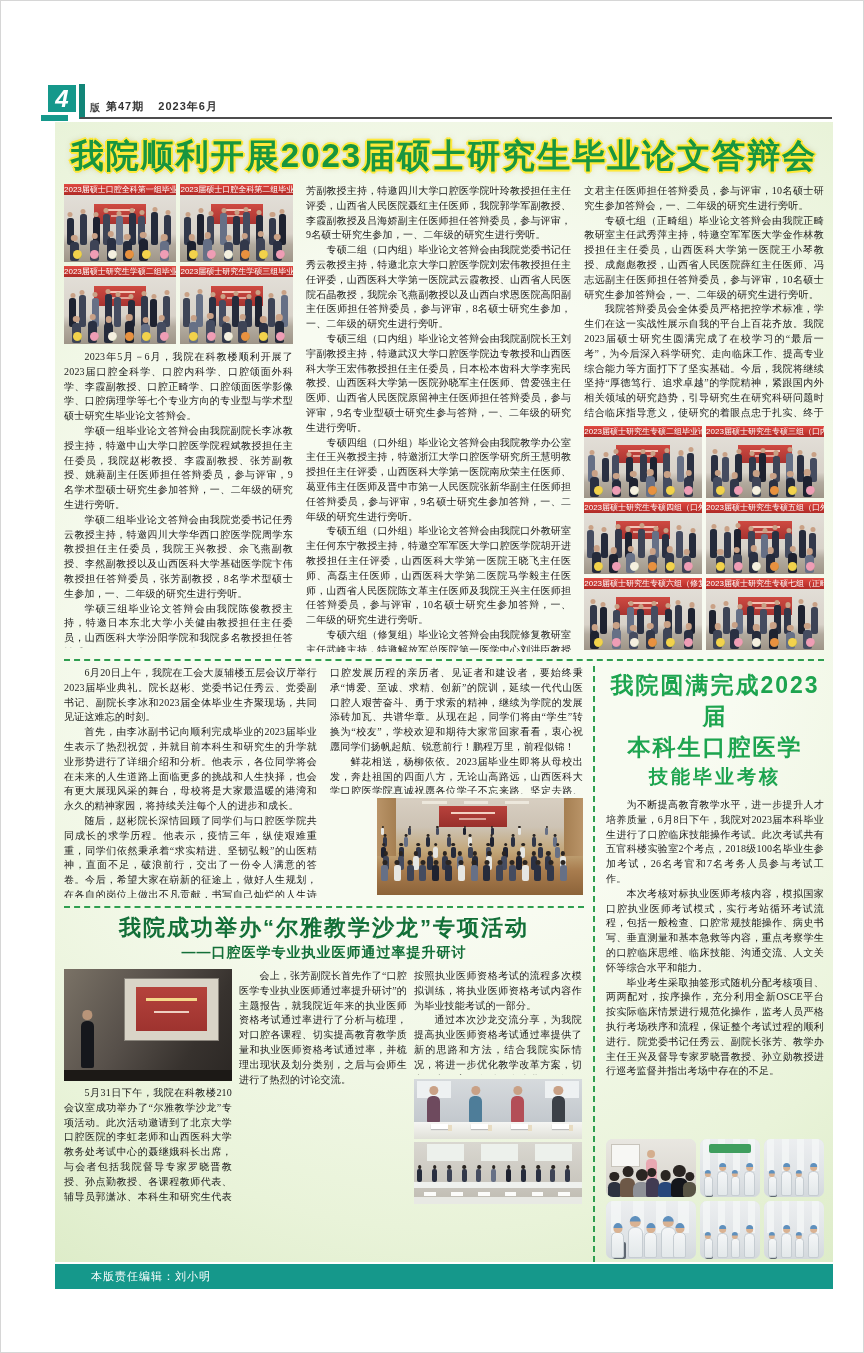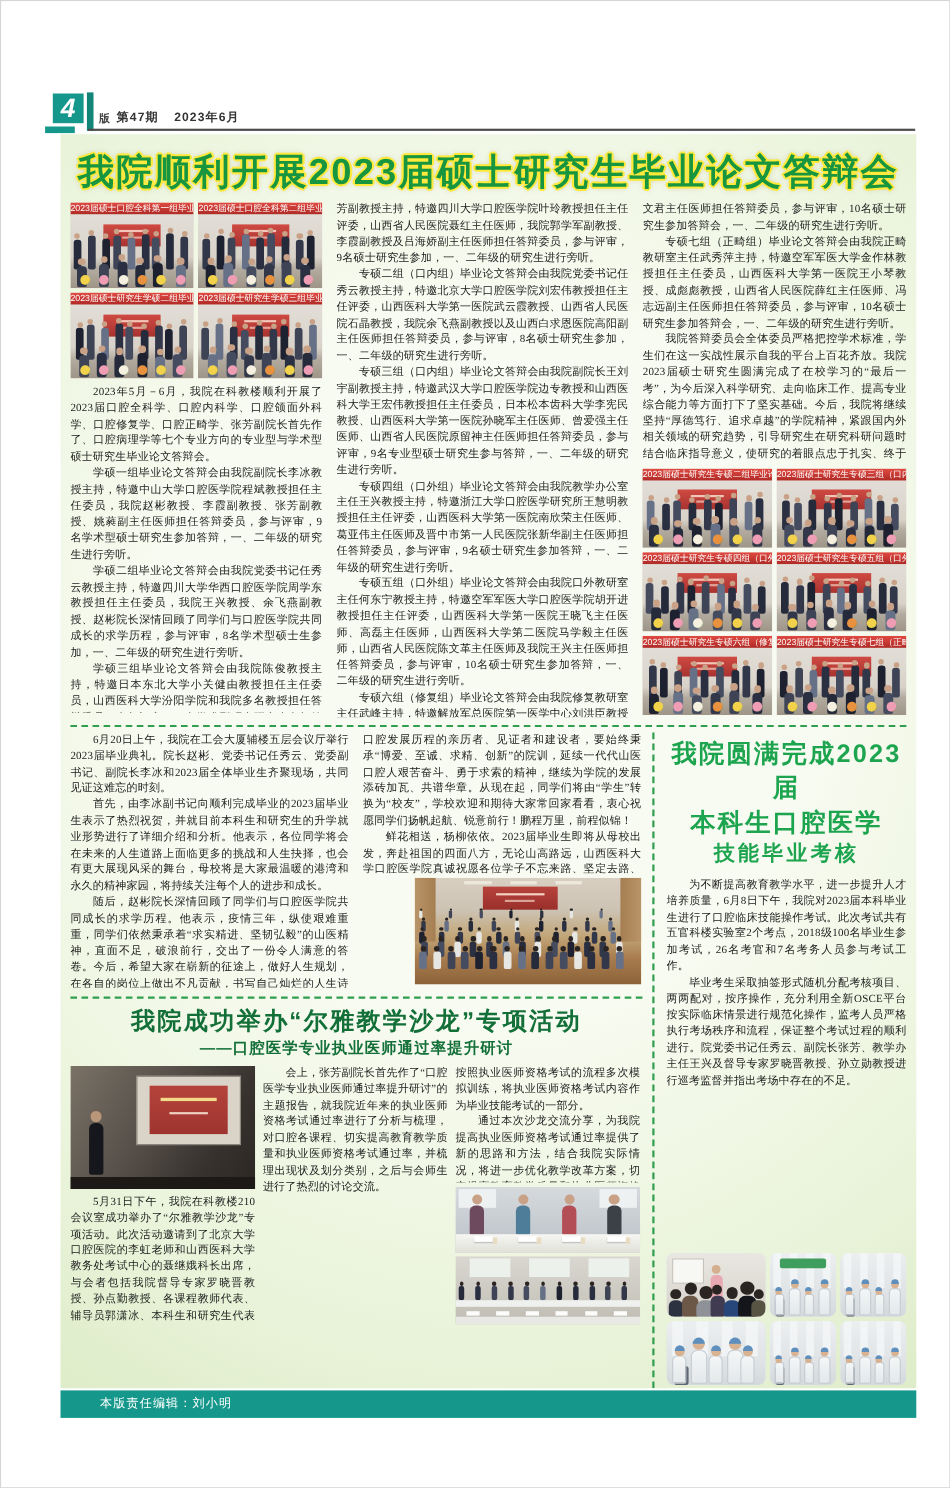--- a/index.html
+++ b/index.html
@@ -338,23 +338,23 @@
                 <div style="position: absolute; left: 8%; bottom: 5%; width: 9px; height: 9px; border-radius: 50%; background: radial-gradient(circle at 35% 35%, rgb(242, 210, 75) 62%, rgb(79, 122, 58));"></div>
                 <div style="position: absolute; left: 23.4%; bottom: 5%; width: 9px; height: 9px; border-radius: 50%; background: radial-gradient(circle at 35% 35%, rgb(239, 157, 181) 62%, rgb(79, 122, 58));"></div>
                 <div style="position: absolute; left: 38.8%; bottom: 5%; width: 9px; height: 9px; border-radius: 50%; background: radial-gradient(circle at 35% 35%, rgb(245, 240, 223) 62%, rgb(79, 122, 58));"></div>
                 <div style="position: absolute; left: 54.2%; bottom: 5%; width: 9px; height: 9px; border-radius: 50%; background: radial-gradient(circle at 35% 35%, rgb(232, 145, 63) 62%, rgb(79, 122, 58));"></div>
                 <div style="position: absolute; left: 69.6%; bottom: 5%; width: 9px; height: 9px; border-radius: 50%; background: radial-gradient(circle at 35% 35%, rgb(242, 210, 75) 62%, rgb(79, 122, 58));"></div>
                 <div style="position: absolute; left: 85%; bottom: 5%; width: 9px; height: 9px; border-radius: 50%; background: radial-gradient(circle at 35% 35%, rgb(239, 157, 181) 62%, rgb(79, 122, 58));"></div>
               </div>
             </div>
           </div>
         <div class="paras">
-            <p>2023年5月－6月，我院在科教楼顺利开展了2023届口腔全科学、口腔内科学、口腔颌面外科学、口腔修复学、口腔正畸学、张芳副院长首先作了、口腔病理学等七个专业方向的专业型与学术型硕士研究生毕业论文答辩会。</p>
+            <p>2023年5月－6月，我院在科教楼顺利开展了2023届口腔全科学、口腔内科学、口腔颌面外科学、李霞副教授、口腔正畸学、口腔颌面医学影像学、口腔病理学等七个专业方向的专业型与学术型硕士研究生毕业论文答辩会。</p>
             <p>学硕一组毕业论文答辩会由我院副院长李冰教授主持，特邀中山大学口腔医学院程斌教授担任主任委员，我院赵彬教授、李霞副教授、张芳副教授、姚蕤副主任医师担任答辩委员，参与评审，9名学术型硕士研究生参加答辩，一、二年级的研究生进行旁听。</p>
-            <p>学硕二组毕业论文答辩会由我院党委书记任秀云教授主持，特邀四川大学华西口腔医学院周学东教授担任主任委员，我院王兴教授、余飞燕副教授、赵彬院长深情回顾了同学们与口腔医学院共同成长的求学历程，参与评审，8名学术型硕士生参加，一、二年级的研究生进行旁听。</p>
+            <p>学硕二组毕业论文答辩会由我院党委书记任秀云教授主持，特邀四川大学华西口腔医学院周学东教授担任主任委员，我院王兴教授、余飞燕副教授、李然副教授以及山西医科大学基础医学院卞伟教授担任答辩委员，张芳副教授，8名学术型硕士生参加，一、二年级的研究生进行旁听。</p>
             <p>学硕三组毕业论文答辩会由我院陈俊教授主持，特邀日本东北大学小关健由教授担任主任委员，山西医科大学汾阳学院和我院多名教授担任答辩委员，参与评审，10名学术型硕士研究生参加答辩，一、二年级的研究生进行旁听。</p>
           </div>
       </div>
       <div class="col c2">
         <div class="paras">
             <p class="cont">芳副教授主持，特邀四川大学口腔医学院叶玲教授担任主任评委，山西省人民医院聂红主任医师，我院郭学军副教授、李霞副教授及吕海娇副主任医师担任答辩委员，参与评审，9名硕士研究生参加，一、二年级的研究生进行旁听。</p>
             <p>专硕二组（口内组）毕业论文答辩会由我院党委书记任秀云教授主持，特邀北京大学口腔医学院刘宏伟教授担任主任评委，山西医科大学第一医院武云霞教授、山西省人民医院石晶教授，我院余飞燕副教授以及山西白求恩医院高阳副主任医师担任答辩委员，参与评审，8名硕士研究生参加，一、二年级的研究生进行旁听。</p>
             <p>专硕三组（口内组）毕业论文答辩会由我院副院长王刘宇副教授主持，特邀武汉大学口腔医学院边专教授和山西医科大学王宏伟教授担任主任委员，日本松本齿科大学李宪民教授、山西医科大学第一医院孙晓军主任医师、曾爱强主任医师、山西省人民医院原留神主任医师担任答辩委员，参与评审，9名专业型硕士研究生参与答辩，一、二年级的研究生进行旁听。</p>
             <p>专硕四组（口外组）毕业论文答辩会由我院教学办公室主任王兴教授主持，特邀浙江大学口腔医学研究所王慧明教授担任主任评委，山西医科大学第一医院南欣荣主任医师、葛亚伟主任医师及晋中市第一人民医院张新华副主任医师担任答辩委员，参与评审，9名硕士研究生参加答辩，一、二年级的研究生进行旁听。</p>
             <p>专硕五组（口外组）毕业论文答辩会由我院口外教研室主任何东宁教授主持，特邀空军军医大学口腔医学院胡开进教授担任主任评委，山西医科大学第一医院王晓飞主任医师、高磊主任医师，山西医科大学第二医院马学毅主任医师，山西省人民医院陈文革主任医师及我院王兴主任医师担任答辩委员，参与评审，10名硕士研究生参加答辩，一、二年级的研究生进行旁听。</p>
@@ -1053,20 +1053,21 @@
       </div>
 
       <aside class="skill">
         <div class="skill-title">
           <span class="t1">我院圆满完成2023届</span>
           <span class="t2">本科生口腔医学</span>
           <span class="t3">技能毕业考核</span>
         </div>
         <div class="paras skill-paras">
             <p>为不断提高教育教学水平，进一步提升人才培养质量，6月8日下午，我院对2023届本科毕业生进行了口腔临床技能操作考试。此次考试共有五官科楼实验室2个考点，2018级100名毕业生参加考试，26名考官和7名考务人员参与考试工作。</p>
+            <p>本次考核对标执业医师考核内容，模拟国家口腔执业医师考试模式，实行考站循环考试流程，包括一般检查、口腔常规技能操作、病史书写、垂直测量和基本急救等内容，重点考察学生的口腔临床思维、临床技能、沟通交流、人文关怀等综合水平和能力。</p>
             <p>毕业考生采取抽签形式随机分配考核项目、两两配对，按序操作，充分利用全新OSCE平台按实际临床情景进行规范化操作，监考人员严格执行考场秩序和流程，保证整个考试过程的顺利进行。院党委书记任秀云、副院长张芳、教学办主任王兴及督导专家罗晓晋教授、孙立勋教授进行巡考监督并指出考场中存在的不足。</p>
           </div>
         <div class="collage">
           <div class="tile">
               <div style="position: absolute; inset: 0px; background: linear-gradient(rgb(233, 231, 225), rgb(220, 217, 210) 70%, rgb(207, 204, 196));"></div>
               <div style="position: absolute; left: 6%; top: 8%; width: 32%; height: 40%; background: rgb(247, 247, 244); border: 1px solid rgb(200, 196, 187); box-sizing: border-box;"></div>
               <div style="position: absolute; left: 44%; bottom: 30%; width: 11px; height: 36%; background: rgb(232, 168, 178); border-radius: 4.4px 4.4px 2px 2px;">
                 <div style="position: absolute; left: 50%; top: -8.58px; width: 7.92px; height: 7.92px; transform: translateX(-50%); border-radius: 50%; background: rgb(212, 174, 142);"></div>
               </div>
               <div style="position: absolute; left: 2%; bottom: 0%; width: 13px; height: 26%; background: rgb(44, 50, 64); border-radius: 5.2px 5.2px 2px 2px;">

